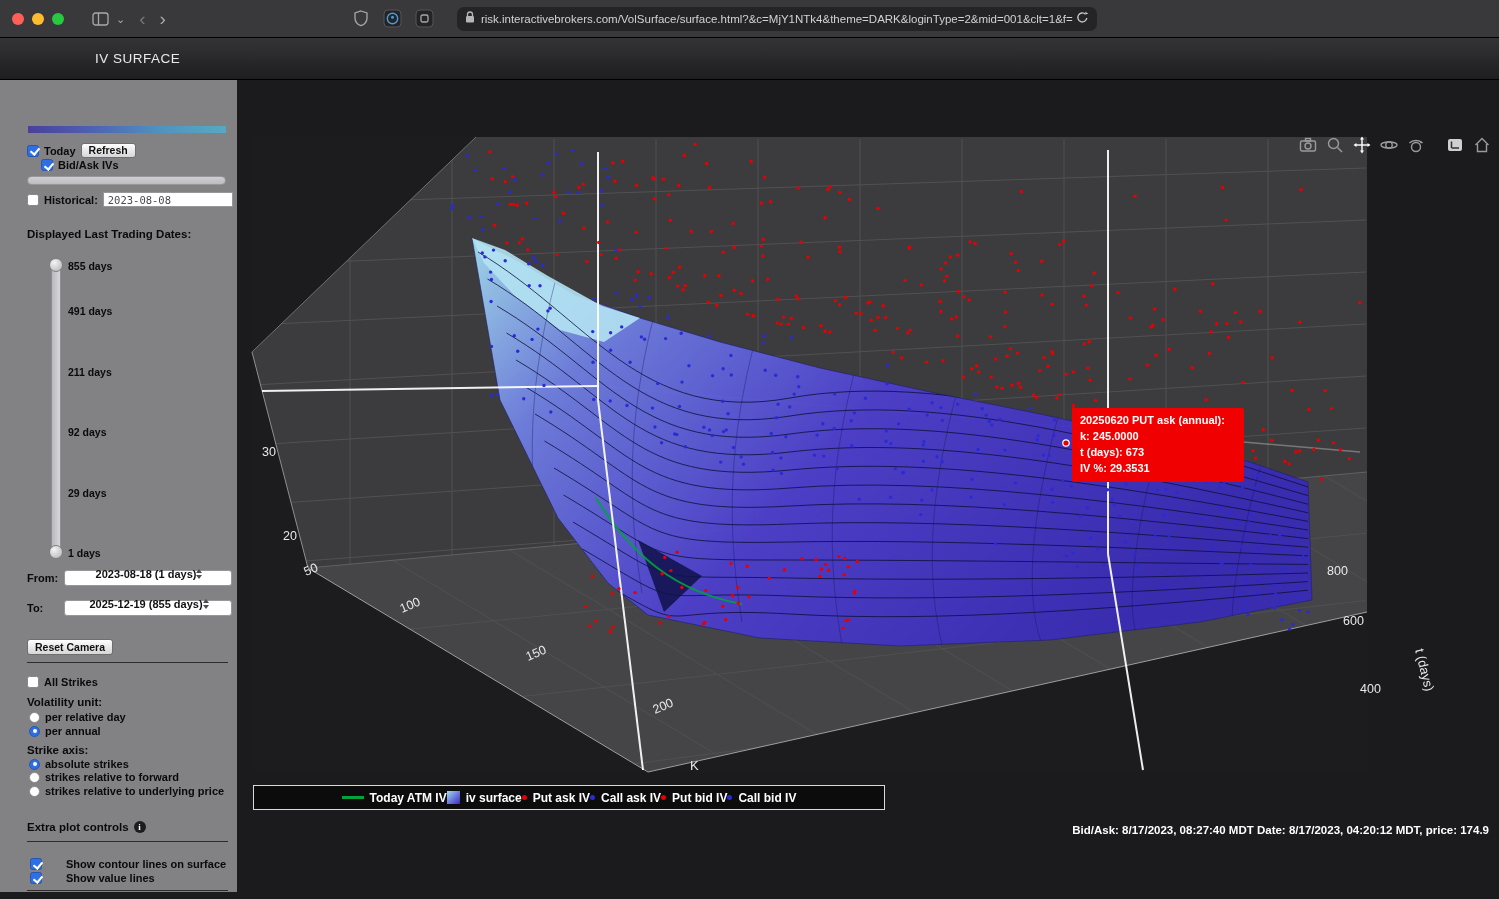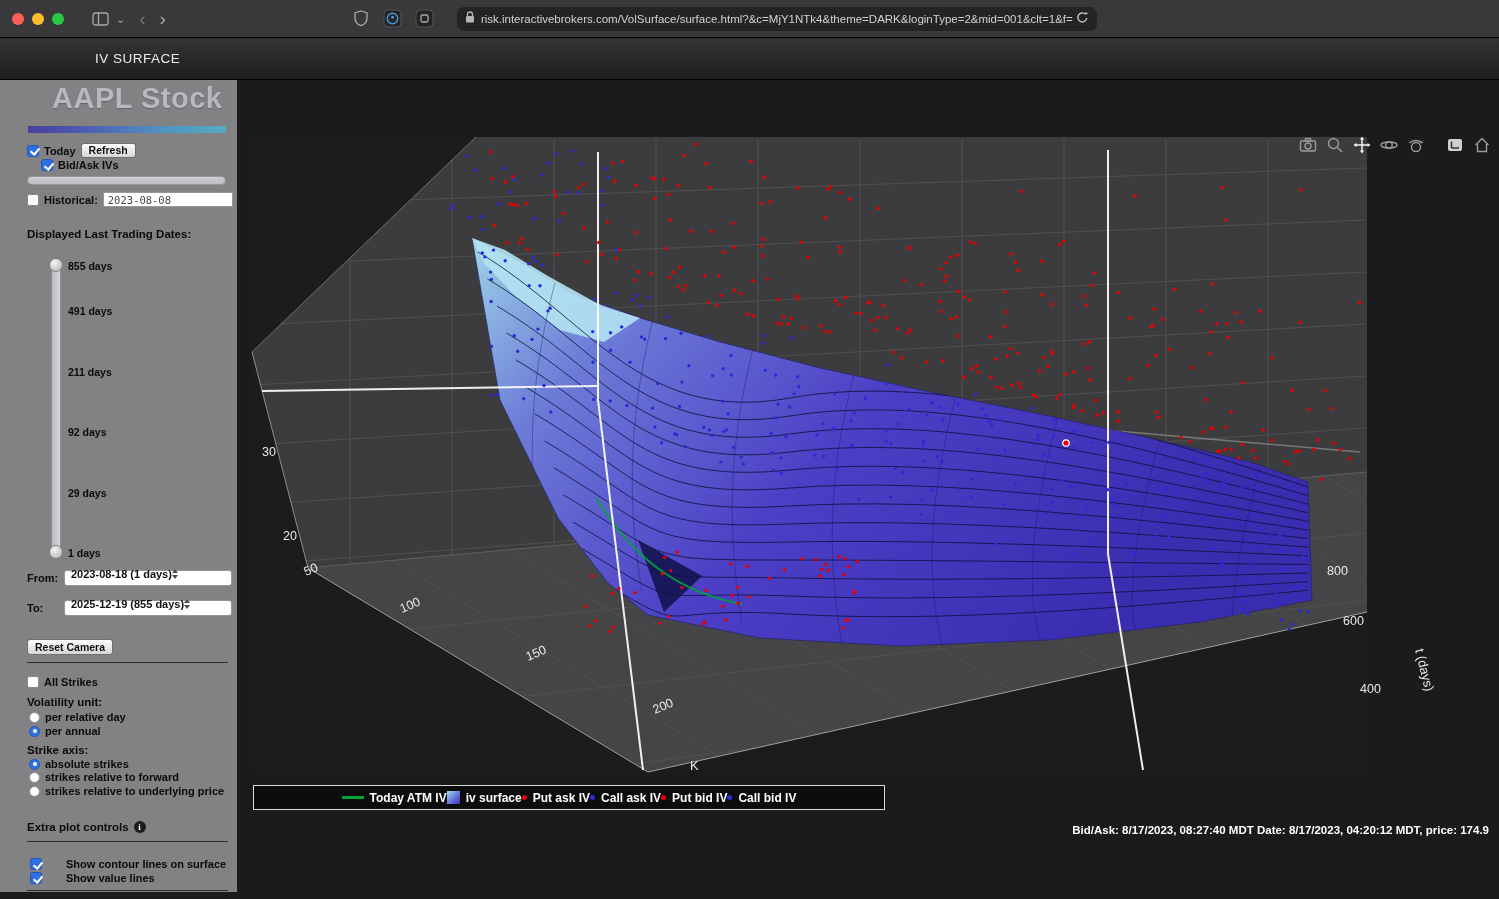--- a/index.html
+++ b/index.html
@@ -37,21 +37,21 @@
   .cb.on::after{content:"";position:absolute;left:3.5px;top:.5px;width:4px;height:7px;border:solid #fff;border-width:0 2px 2px 0;transform:rotate(40deg)}
   .radio{width:11px;height:11px;border-radius:50%;background:#fff;border:1px solid #88888c;flex:none;cursor:pointer}
   .radio.on{background:#2f6fe4;border-color:#2456b8}
   .radio.on::after{content:"";display:block;width:4px;height:4px;border-radius:50%;background:#fff;margin:2.5px auto 0}
   .btn{background:linear-gradient(#fdfdfd,#d6d6d8);border:1px solid #6f6f73;border-radius:3px;font-size:10.5px;font-weight:bold;padding:0 7px;height:15px;line-height:13px;color:#111;cursor:pointer;font-family:"Liberation Sans",sans-serif}
   .htrack{position:absolute;left:27px;top:96px;width:199px;height:9px;border-radius:5px;background:linear-gradient(#cfcfd3,#bdbdc1);border:1px solid #97979b;cursor:pointer}
   .inp{width:130px;height:15px;background:#fff;border:1px solid #97979b;font-family:"DejaVu Sans Mono",monospace;font-size:10.5px;color:#4a4a4e;padding:0 4px}
   .vtrack{position:absolute;left:51px;top:182px;width:10px;height:296px;background:linear-gradient(90deg,#b9b9bd,#d8d8dc);border-radius:5px;border:1px solid #8e8e92;cursor:pointer}
   .knob{position:absolute;left:49px;width:14px;height:14px;border-radius:50%;background:radial-gradient(circle at 35% 30%,#f4f4f4,#b2b2b6);border:1px solid #7e7e82;cursor:grab}
   .vtick{position:absolute;left:68px;font-size:10.5px;font-weight:bold;color:#0a0a0a}
-  .sel{display:flex;align-items:center;justify-content:flex-start;background:#fff;border:1px solid #97979b;border-radius:3px;height:16px;width:168px;padding:0 4px 8px 6px;font-size:11px;font-weight:bold;color:#111;cursor:pointer}
+  .sel{display:flex;align-items:center;justify-content:center;background:#fff;border:1px solid #97979b;border-radius:3px;height:16px;width:168px;padding:0 4px 8px 6px;font-size:11px;font-weight:bold;color:#111;cursor:pointer}
   .arrows{display:flex;flex-direction:column;align-items:center;gap:1.5px}
   .arr-up{width:0;height:0;border-left:3px solid transparent;border-right:3px solid transparent;border-bottom:4px solid #4c4c50}
   .arr-dn{width:0;height:0;border-left:3px solid transparent;border-right:3px solid transparent;border-top:4px solid #4c4c50}
   .sdiv{position:absolute;left:27px;width:201px;border-top:1px solid #2c2c2e}
   .info{width:12px;height:12px;border-radius:50%;background:#1d1d1f;color:#fff;display:inline-flex;align-items:center;justify-content:center;font-size:9px;font-weight:bold;font-family:"Liberation Serif",serif;cursor:pointer}
   .info::after{content:"i"}
   .sdark{position:absolute;left:0;top:812px;width:237px;height:7px;background:#1b1b1d}
 
   
   .main{position:absolute;left:237px;top:80px;width:1262px;height:819px;background:#1b1b1d;overflow:hidden}
@@ -122,21 +122,20 @@
         </svg>
     </span>
   </div>
 </div>
 
 <div class="app-header">
   <span class="app-title">IV SURFACE</span>
 </div>
 
 <div class="sidebar">
-  <div class="stitle">AAPL Stock</div>
   <div class="gbar"></div>
 
   <div class="srow" style="left:27px;top:63px">
     <span class="cb on"></span>
     <span class="slabel">Today</span>
     <button class="btn">Refresh</button>
   </div>
 
   <div class="srow" style="left:41px;top:79px">
     <span class="cb on"></span>
@@ -956,20 +955,26 @@
           <path d="M5.5 12 H13 M5.5 12 V5.5" stroke="#333333" stroke-width="1.5"></path>
         </svg>
     </span>
     <span class="mb">
       <svg width="18" height="18" viewBox="0 0 18 18">
           <path d="M2.5 9 L9 2.5 L15.5 9 M4.5 8 V15.5 H13.5 V8"></path>
         </svg>
     </span>
   </div>
 
+  <div class="tooltip">
+    <div>20250620 PUT ask (annual):</div>
+    <div>k: 245.0000</div>
+    <div>t (days): 673</div>
+    <div>IV %: 29.3531</div>
+  </div>
 
   <div class="legend">
     <span class="legend-item">
         <span class="swatch" style="width: 22px; height: 3px; background: rgb(0, 163, 60);"></span>
         <span>Today ATM IV</span>
       </span>
     <span class="legend-item">
         <span class="swatch" style="width: 13px; height: 13px; background: linear-gradient(135deg, rgb(163, 220, 238), rgb(111, 127, 223) 50%, rgb(58, 44, 180));"></span>
         <span>iv surface</span>
       </span>

